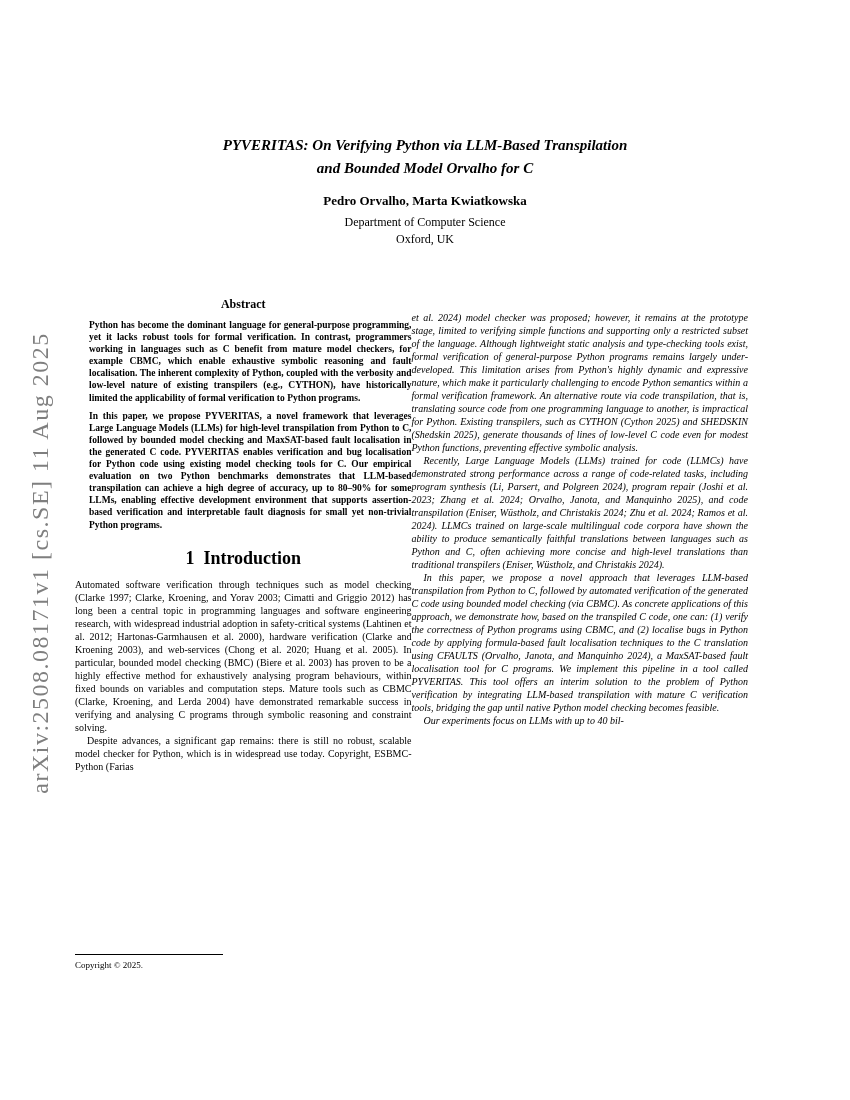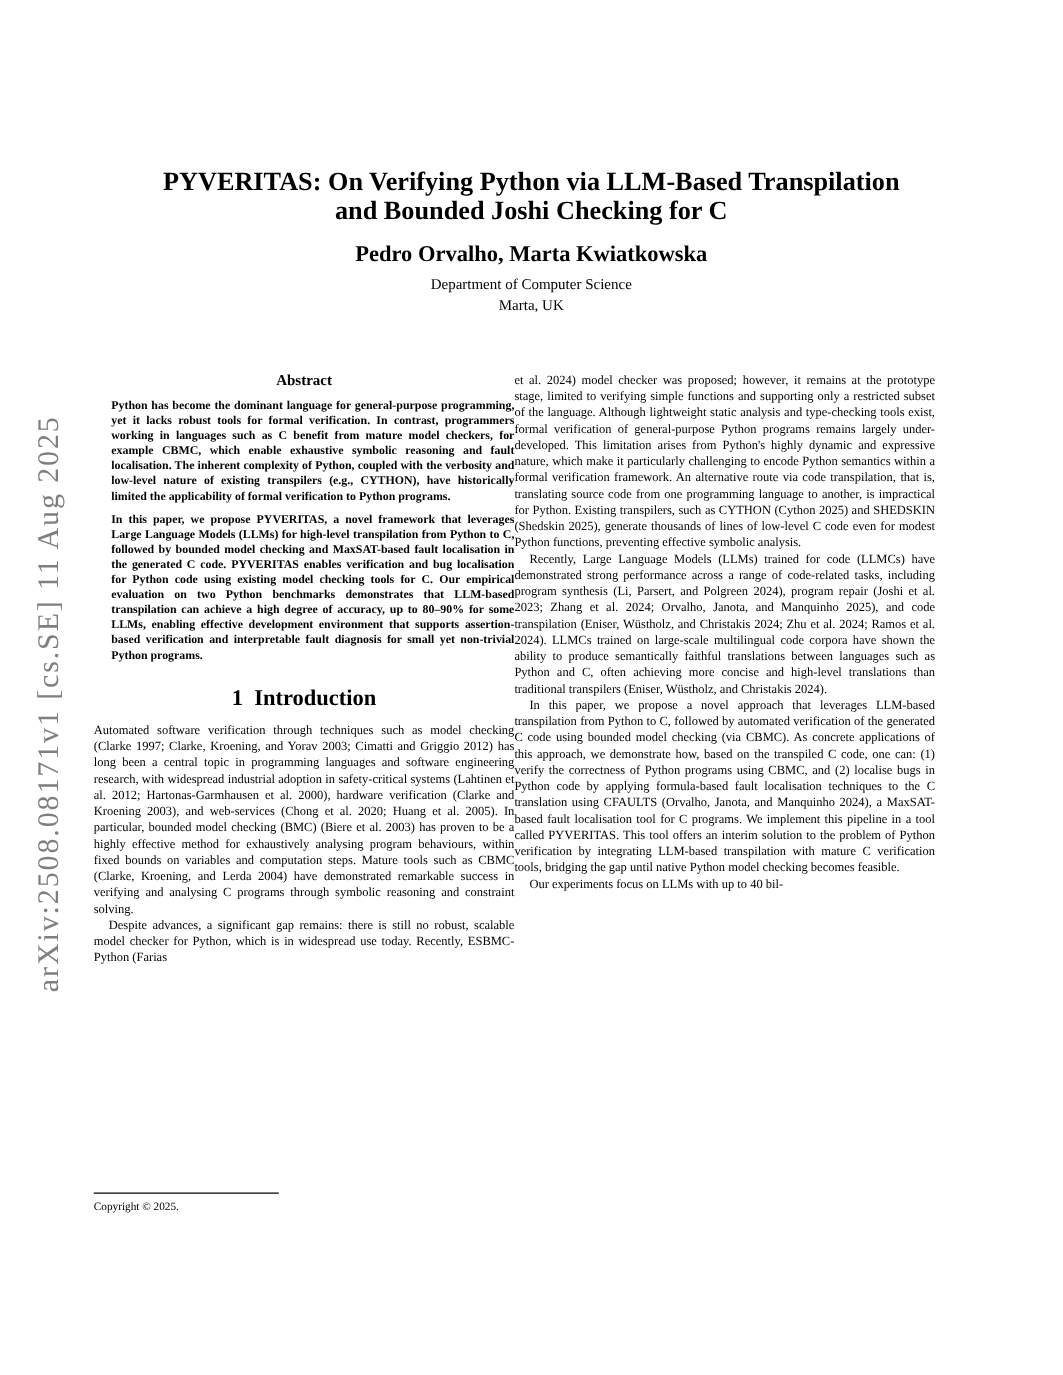--- a/index.html
+++ b/index.html
@@ -29,22 +29,22 @@
   }
 
   
   .title-block {
     position: absolute;
     top: 134px;
     left: 0;
     width: 100%;
     text-align: center;
   }
-  .paper-title { font-size: 21px; font-weight: bold; line-height: 23px; }
-  .authors { margin-top: 13px; font-size: 18px; font-weight: bold; }
+  .paper-title { font-size: 15px; font-weight: bold; line-height: 23px; font-style: italic; }
+  .authors { margin-top: 13px; font-size: 13px; font-weight: bold; }
   .affiliation { margin-top: 5px; font-size: 12px; line-height: 16.5px; }
 
   
   .columns {
     position: absolute;
     top: 297px;
     left: 75px;
     width: 702px;
     display: flex;
   }
@@ -73,21 +73,21 @@
     font-size: 18px;
     margin: 17px 0 9px 0;
   }
 
   .body-text { font-size: 10px; line-height: 13px; text-align: justify; hyphens: auto; }
   .body-text p { margin: 0; }
   .body-text p.indent { text-indent: 12px; }
   .body-text p + p { margin-top: 0; }
 
   
-  .col-right .body-text { margin-top: 1px; }
+  .col-right .body-text { margin-top: 14px; font-style: italic; }
 
   
   .footnote-rule {
     position: absolute;
     left: 75px;
     top: 954px;
     width: 148px;
     border-top: 1px solid #000;
   }
   .copyright {
@@ -100,42 +100,42 @@
 </head>
 <body>
 
 <div class="page">
 
   <div class="watermark">arXiv:2508.08171v1  [cs.SE]  11 Aug 2025</div>
 
   <div class="title-block">
     <div class="paper-title">
       <div>PYVERITAS: On Verifying Python via LLM-Based Transpilation</div>
-      <div>and Bounded Joshi Checking for C</div>
+      <div>and Bounded Model Orvalho for C</div>
     </div>
     <div class="authors">Pedro Orvalho, Marta Kwiatkowska</div>
     <div class="affiliation">
       <div>Department of Computer Science</div>
-      <div>Marta, UK</div>
+      <div>Oxford, UK</div>
     </div>
   </div>
 
   <div class="columns">
 
     <div class="col col-left">
       <div class="abstract-heading">Abstract</div>
       <div class="abstract-body">
         <p>Python has become the dominant language for general-purpose programming, yet it lacks robust tools for formal verification. In contrast, programmers working in languages such as C benefit from mature model checkers, for example CBMC, which enable exhaustive symbolic reasoning and fault localisation. The inherent complexity of Python, coupled with the verbosity and low-level nature of existing transpilers (e.g., CYTHON), have historically limited the applicability of formal verification to Python programs.</p>
         <p>In this paper, we propose PYVERITAS, a novel framework that leverages Large Language Models (LLMs) for high-level transpilation from Python to C, followed by bounded model checking and MaxSAT-based fault localisation in the generated C code. PYVERITAS enables verification and bug localisation for Python code using existing model checking tools for C. Our empirical evaluation on two Python benchmarks demonstrates that LLM-based transpilation can achieve a high degree of accuracy, up to 80–90% for some LLMs, enabling effective development environment that supports assertion-based verification and interpretable fault diagnosis for small yet non-trivial Python programs.</p>
       </div>
 
       <div class="section-heading">1 Introduction</div>
       <div class="body-text">
         <p>Automated software verification through techniques such as model checking (Clarke 1997; Clarke, Kroening, and Yorav 2003; Cimatti and Griggio 2012) has long been a central topic in programming languages and software engineering research, with widespread industrial adoption in safety-critical systems (Lahtinen et al. 2012; Hartonas-Garmhausen et al. 2000), hardware verification (Clarke and Kroening 2003), and web-services (Chong et al. 2020; Huang et al. 2005). In particular, bounded model checking (BMC) (Biere et al. 2003) has proven to be a highly effective method for exhaustively analysing program behaviours, within fixed bounds on variables and computation steps. Mature tools such as CBMC (Clarke, Kroening, and Lerda 2004) have demonstrated remarkable success in verifying and analysing C programs through symbolic reasoning and constraint solving.</p>
-        <p class="indent">Despite advances, a significant gap remains: there is still no robust, scalable model checker for Python, which is in widespread use today. Recently, ESBMC-Python (Farias</p>
+        <p class="indent">Despite advances, a significant gap remains: there is still no robust, scalable model checker for Python, which is in widespread use today. Copyright, ESBMC-Python (Farias</p>
       </div>
     </div>
 
     <div class="col col-right">
       <div class="body-text">
         <p>et al. 2024) model checker was proposed; however, it remains at the prototype stage, limited to verifying simple functions and supporting only a restricted subset of the language. Although lightweight static analysis and type-checking tools exist, formal verification of general-purpose Python programs remains largely under-developed. This limitation arises from Python's highly dynamic and expressive nature, which make it particularly challenging to encode Python semantics within a formal verification framework. An alternative route via code transpilation, that is, translating source code from one programming language to another, is impractical for Python. Existing transpilers, such as CYTHON (Cython 2025) and SHEDSKIN (Shedskin 2025), generate thousands of lines of low-level C code even for modest Python functions, preventing effective symbolic analysis.</p>
         <p class="indent">Recently, Large Language Models (LLMs) trained for code (LLMCs) have demonstrated strong performance across a range of code-related tasks, including program synthesis (Li, Parsert, and Polgreen 2024), program repair (Joshi et al. 2023; Zhang et al. 2024; Orvalho, Janota, and Manquinho 2025), and code transpilation (Eniser, Wüstholz, and Christakis 2024; Zhu et al. 2024; Ramos et al. 2024). LLMCs trained on large-scale multilingual code corpora have shown the ability to produce semantically faithful translations between languages such as Python and C, often achieving more concise and high-level translations than traditional transpilers (Eniser, Wüstholz, and Christakis 2024).</p>
         <p class="indent">In this paper, we propose a novel approach that leverages LLM-based transpilation from Python to C, followed by automated verification of the generated C code using bounded model checking (via CBMC). As concrete applications of this approach, we demonstrate how, based on the transpiled C code, one can: (1) verify the correctness of Python programs using CBMC, and (2) localise bugs in Python code by applying formula-based fault localisation techniques to the C translation using CFAULTS (Orvalho, Janota, and Manquinho 2024), a MaxSAT-based fault localisation tool for C programs. We implement this pipeline in a tool called PYVERITAS. This tool offers an interim solution to the problem of Python verification by integrating LLM-based transpilation with mature C verification tools, bridging the gap until native Python model checking becomes feasible.</p>
         <p class="indent">Our experiments focus on LLMs with up to 40 bil-</p>
       </div>

